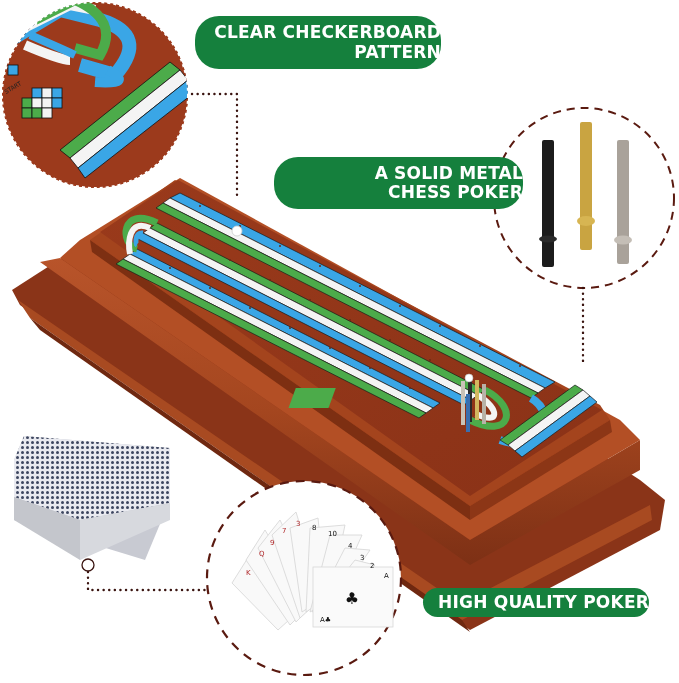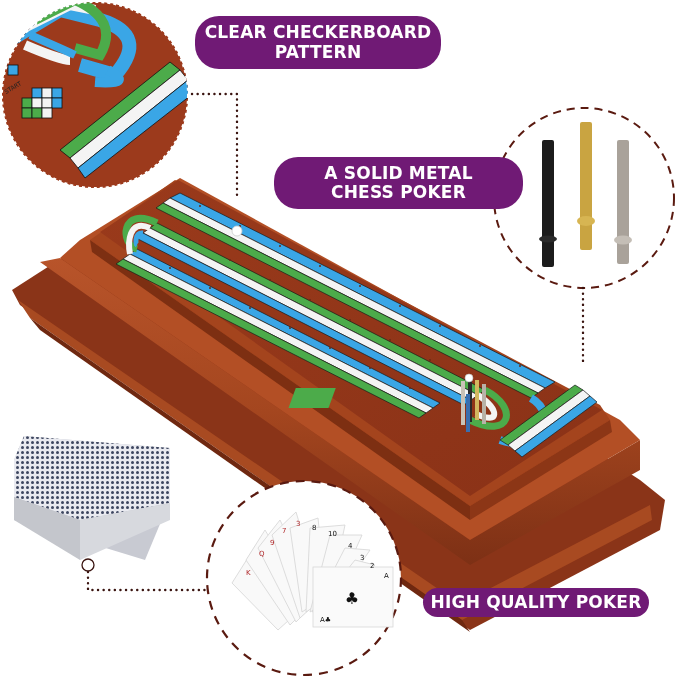--- a/index.html
+++ b/index.html
@@ -1,21 +1,21 @@
 <!DOCTYPE html>
 <html><head>
 <meta charset="utf-8">
 <style>
   html, body { margin:0; padding:0; background:#ffffff; }
   body { width:679px; height:683px; position:relative; overflow:hidden; font-family:"DejaVu Sans", sans-serif; }
   .label {
-    position:absolute; background:#701a75; color:#ffffff; border-radius:24px;
+    position:absolute; background:#15803d; color:#ffffff; border-radius:24px;
     font-family:"DejaVu Sans", sans-serif; font-weight:bold; text-align:center;
     line-height:1.12; font-size:17px; letter-spacing:0.2px;
-    display:flex; flex-direction:column; justify-content:center; align-items:center;
+    display:flex; flex-direction:column; justify-content:center; align-items:flex-end;
   }
   .label span { display:block; }
   svg { position:absolute; left:0; top:0; }
 </style>
 </head>
 <body>
 
 <svg width="679" height="683" viewBox="0 0 679 683">
   <defs>
     <linearGradient id="woodSide" x1="0" y1="0" x2="0" y2="1">

